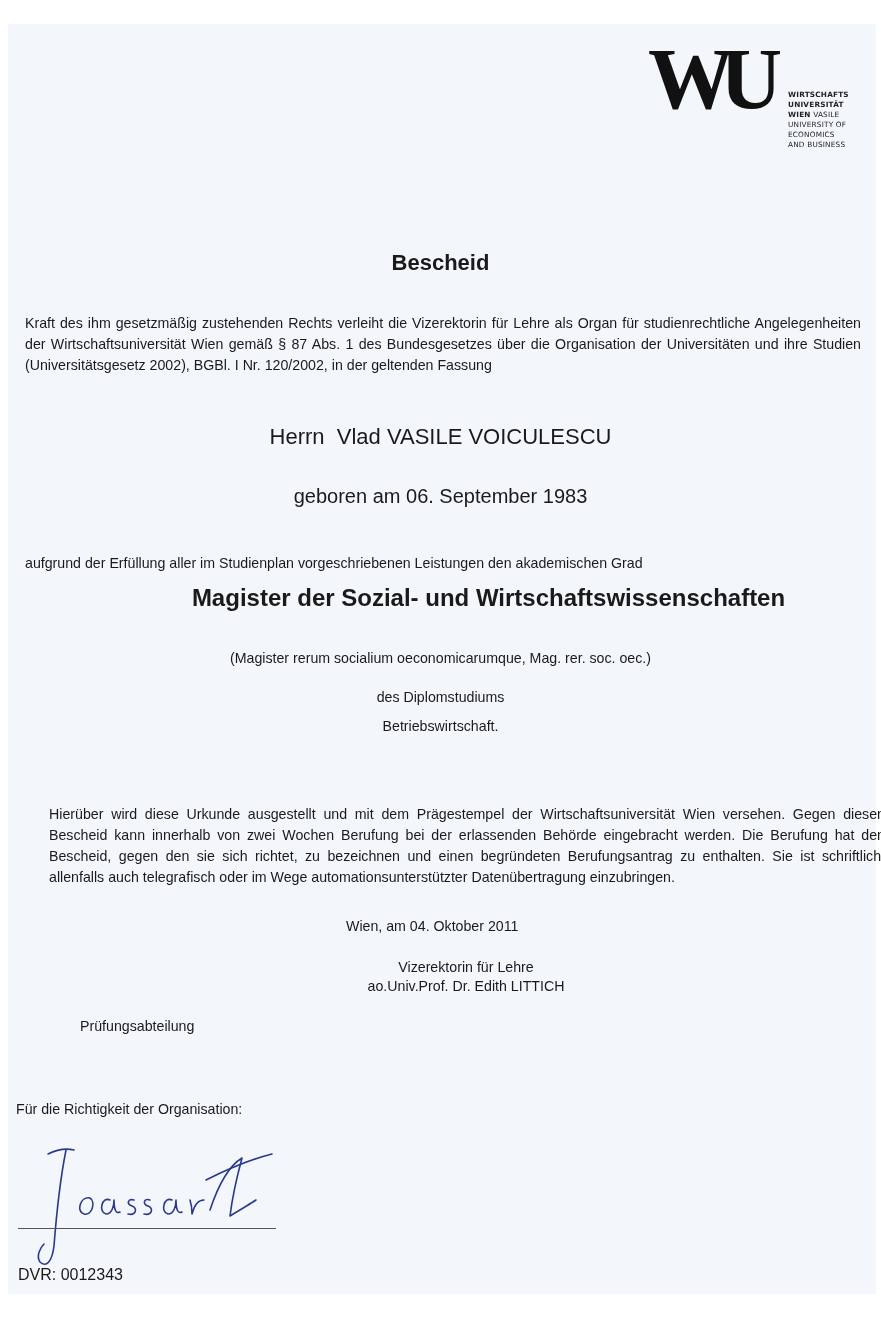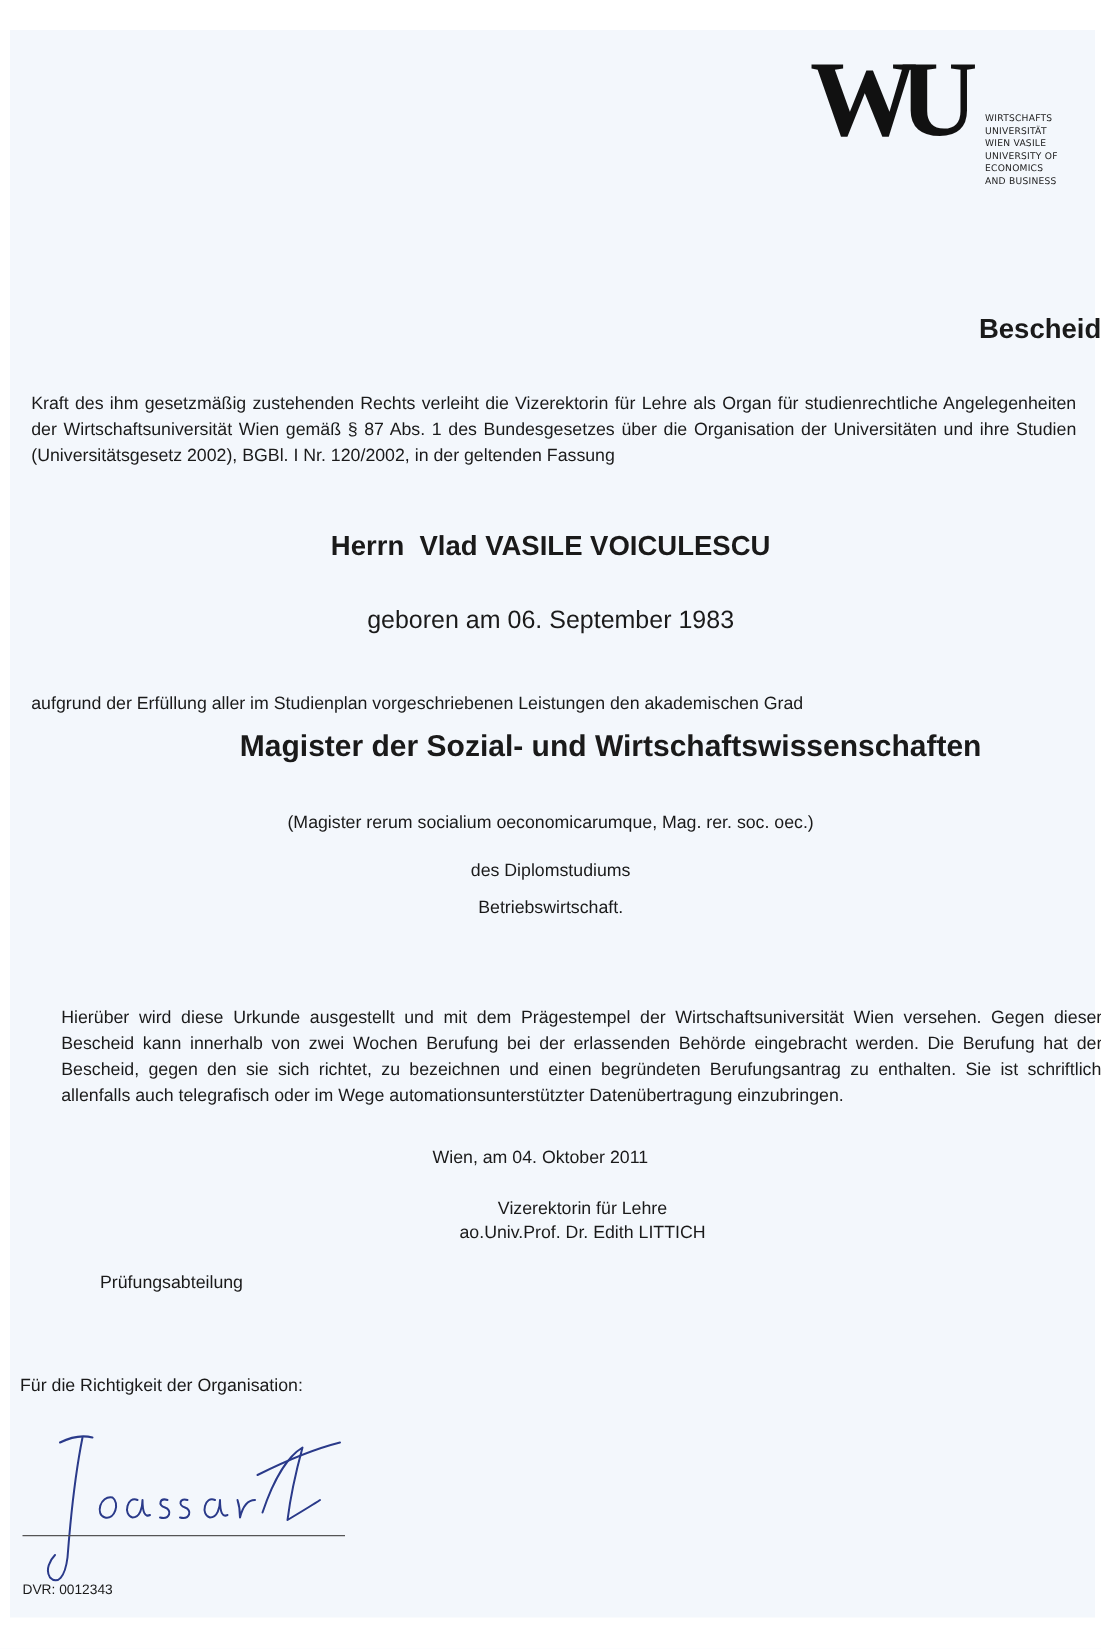--- a/index.html
+++ b/index.html
@@ -15,43 +15,43 @@
 
   
   .logo-wu {
     position: absolute; left: 648px; top: 40px; width: 150px; height: 80px;
   }
   .logo-text {
     position: absolute; left: 788px; top: 90px;
     font-family: "DejaVu Sans", sans-serif; font-size: 7.3px; line-height: 10px; color: #222;
     letter-spacing: 0.2px;
   }
-  .logo-text .b { font-weight: normal; }
+  .logo-text .b { font-weight: bold; }
 
-  .title { top: 250px; font-size: 22px; font-weight: bold; text-align: right; }
+  .title { top: 250px; font-size: 22px; font-weight: bold; }
   .para {
     position: absolute; left: 25px; width: 836px; font-size: 14.2px; line-height: 21px;
     text-align: justify; text-align-last: left;
   }
   .para1 { top: 313px; }
-  .name { top: 424px; font-size: 22px; font-weight: bold; }
+  .name { top: 424px; font-size: 22px; font-weight: normal; }
   .born { top: 485px; font-size: 20px; }
   .grad { position:absolute; left: 25px; top: 532px; font-size: 14.2px; margin-top: 23px; }
   .degree { top: 584px; font-size: 24px; font-weight: bold; padding-left: 48px; }
   .latin { top: 650px; font-size: 14.2px; }
   .diplom { top: 689px; font-size: 14.2px; }
   .subject { top: 718px; font-size: 14.2px; }
   .para2 { top: 804px; margin-left: 24px; }
   .date { position:absolute; left: 346px; top: 918px; font-size: 14.2px; }
   .role { position:absolute; left: 0; width: 932px; text-align: center; top: 958px; font-size: 14.2px; line-height: 19px; }
   .dept { position:absolute; left: 80px; top: 1018px; font-size: 14.2px; }
   .correct { position:absolute; left: 16px; top: 1101px; font-size: 14.2px; }
   .sig { position:absolute; left: 10px; top: 1140px; width: 280px; height: 130px; }
   .sigline { position:absolute; left: 18px; top: 1228px; width: 258px; height: 1px; background: #555; }
-  .dvr { position:absolute; left: 18px; top: 1266px; font-size: 11px; }
+  .dvr { position:absolute; left: 18px; top: 1266px; font-size: 16px; }
 </style>
 </head>
 <body>
 
 <div class="page"></div>
 
 <svg class="logo-wu" viewBox="0 0 150 80">
   <text x="0" y="68" font-family="Liberation Serif, serif" font-weight="bold" font-size="86" fill="#111" letter-spacing="-14">WU</text>
 </svg>
 <div class="logo-text">

